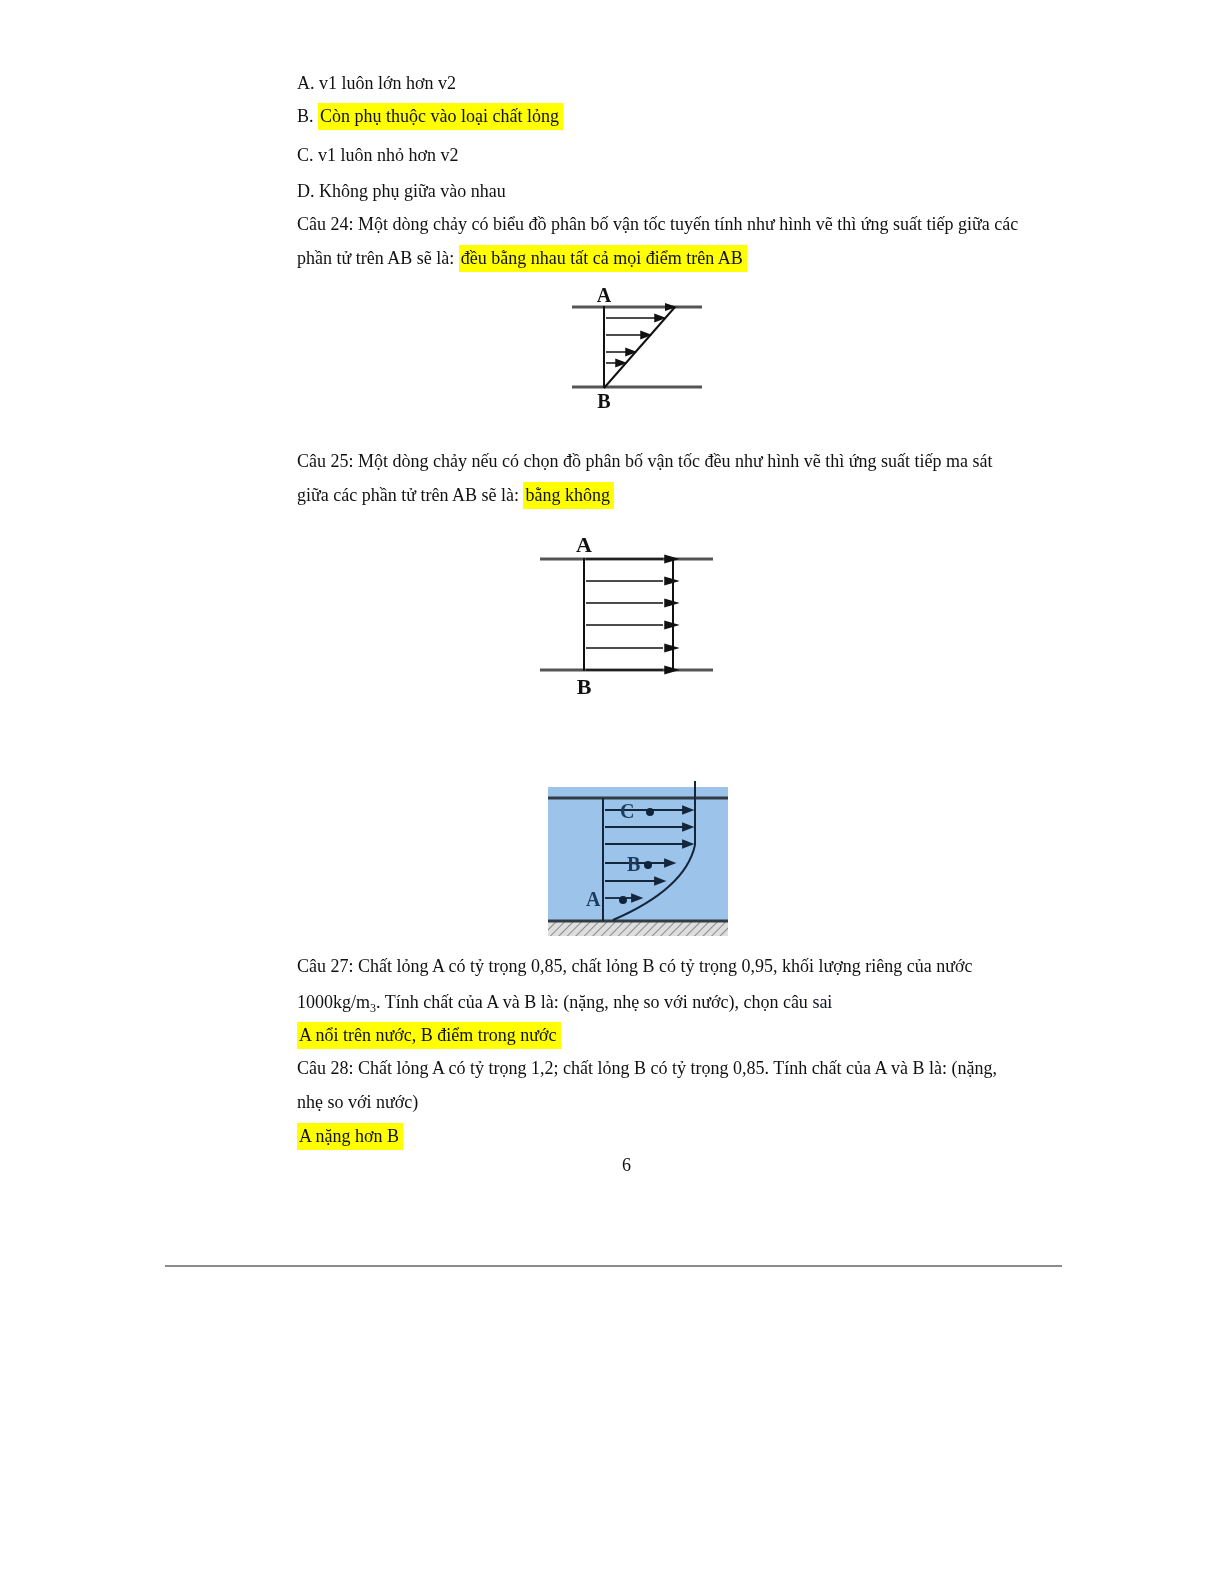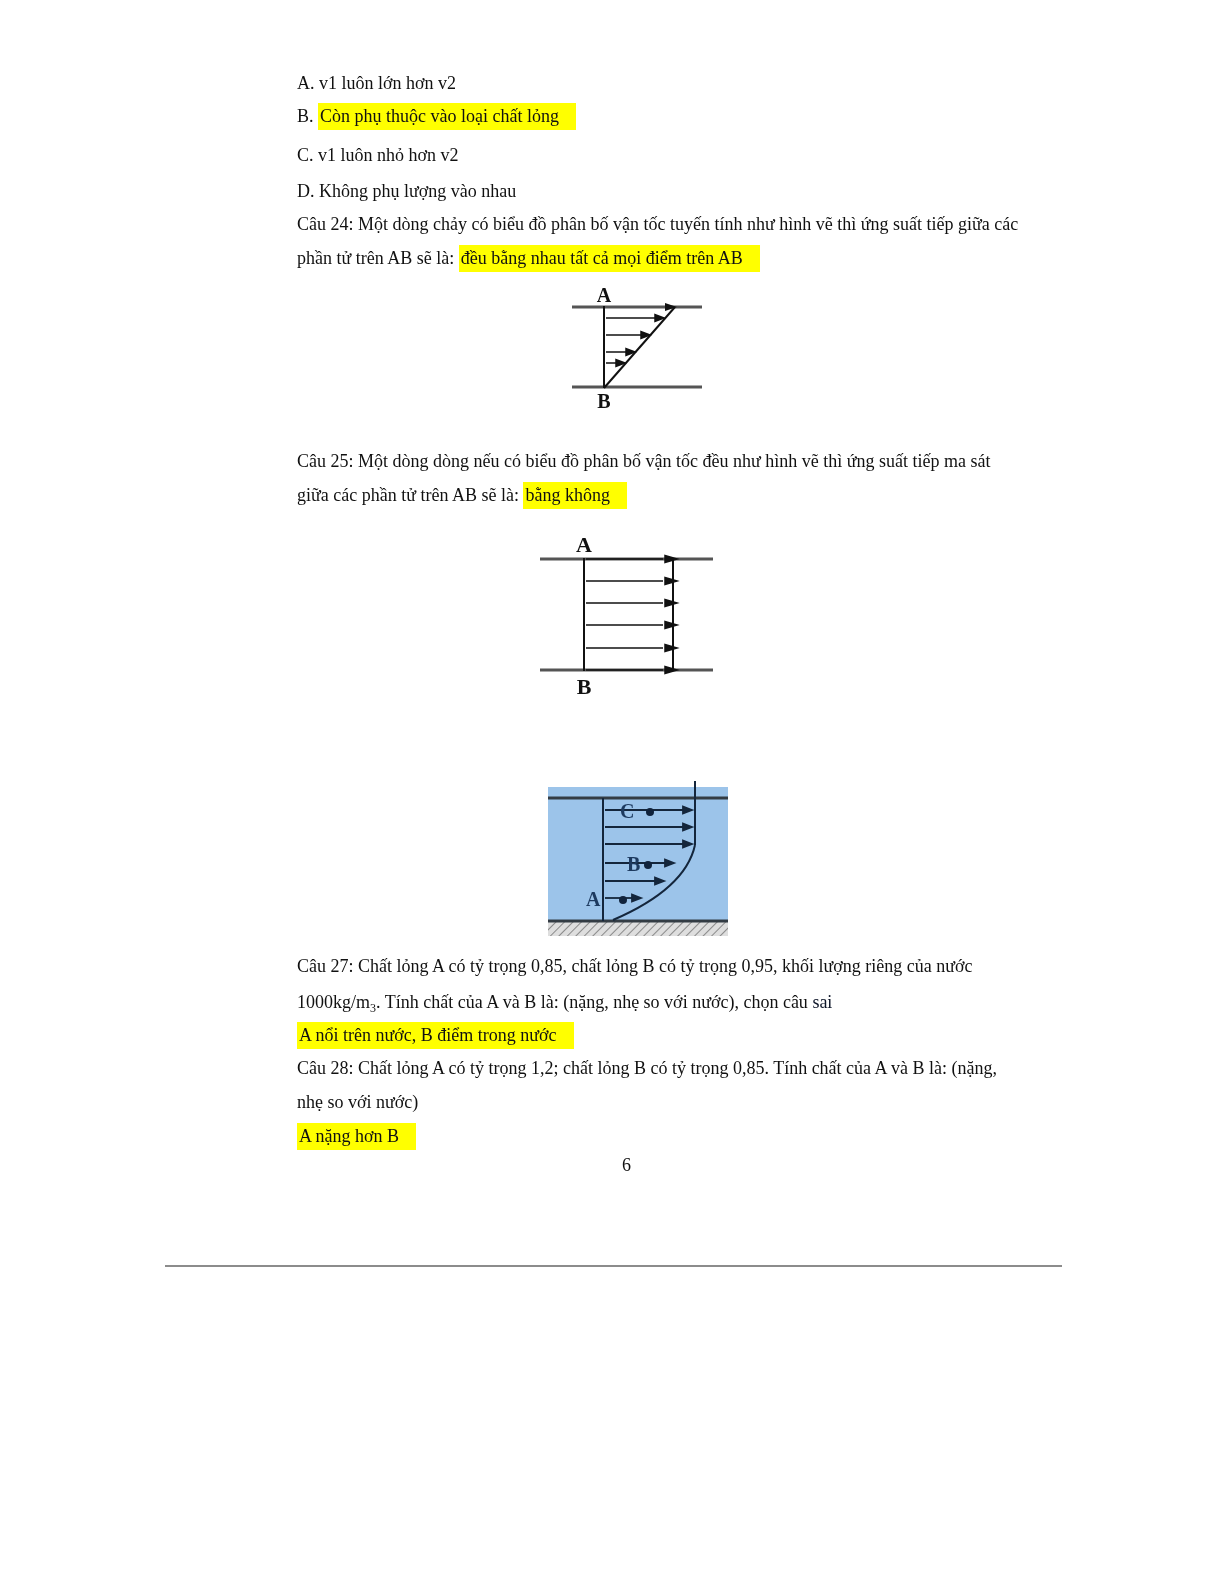--- a/index.html
+++ b/index.html
@@ -15,21 +15,21 @@
   .tl{
     position:absolute;
     left:265px;
     font-size:18px;
     line-height:34px;
     white-space:nowrap;
     margin-left:32px;
   }
   .hl{
     background:#ffff00;
-    padding:3px 17px 4px 2px;
+    padding:3px 4px 4px 2px;
   }
   .red{color:#0f172a;}
   .sub3{font-size:12px;vertical-align:-4px;}
   .gbox{
     display:inline-block;
     width:12px;height:15px;
     border:1.5px solid #222222;
     vertical-align:-2px;
     background:#ffffff;
     margin:0 1px;
@@ -54,21 +54,21 @@
   }
 </style>
 </head>
 <body>
 
 <div class="page">
 
   <div class="tl" style="top:66px"><span>A. v1 luôn lớn hơn v2</span></div>
   <div class="tl" style="top:99px"><span>B. </span><span class="hl">Còn phụ thuộc vào loại chất lỏng</span></div>
   <div class="tl" style="top:138px"><span>C. v1 luôn nhỏ hơn v2</span></div>
-  <div class="tl" style="top:174px"><span>D. Không phụ lượng vào nhau</span></div>
+  <div class="tl" style="top:174px"><span>D. Không phụ giữa vào nhau</span></div>
 
   <div class="tl" style="top:207px"><span>Câu 24: Một dòng chảy có biểu đồ phân bố vận tốc tuyến tính như hình vẽ thì ứng suất tiếp giữa các</span></div>
   <div class="tl" style="top:241px"><span>phần tử trên AB sẽ là: </span><span class="hl">đều bằng nhau tất cả mọi điểm trên AB</span></div>
 
   <svg class="diagram" style="left:556px;top:282px" width="160" height="132" viewBox="0 0 160 132">
     <text x="48" y="20" text-anchor="middle" font-size="20" font-weight="bold" fill="#111">A</text>
     <line x1="16" y1="25" x2="146" y2="25" stroke="#555" stroke-width="3"></line>
     <line x1="16" y1="105" x2="146" y2="105" stroke="#555" stroke-width="3"></line>
     <line x1="48" y1="24" x2="48" y2="106" stroke="#111" stroke-width="2"></line>
     <line x1="48" y1="106" x2="119" y2="25" stroke="#111" stroke-width="2"></line>
@@ -79,21 +79,21 @@
       <line x1="50" y1="53" x2="86" y2="53"></line>
         <polygon points="94,53 85,49.5 85,56.5"></polygon>
       <line x1="50" y1="70" x2="71" y2="70"></line>
         <polygon points="79,70 70,66.5 70,73.5"></polygon>
       <line x1="50" y1="81" x2="61" y2="81"></line>
         <polygon points="69,81 60,77.5 60,84.5"></polygon>
     </g>
     <text x="48" y="126" text-anchor="middle" font-size="20" font-weight="bold" fill="#111">B</text>
   </svg>
 
-  <div class="tl" style="top:444px"><span>Câu 25: Một dòng dòng nếu có biểu đồ phân bố vận tốc đều như hình vẽ thì ứng suất tiếp ma sát</span></div>
+  <div class="tl" style="top:444px"><span>Câu 25: Một dòng chảy nếu có chọn đồ phân bố vận tốc đều như hình vẽ thì ứng suất tiếp ma sát</span></div>
   <div class="tl" style="top:478px"><span>giữa các phần tử trên AB sẽ là: </span><span class="hl">bằng không</span></div>
 
   <svg class="diagram" style="left:535px;top:528px" width="185" height="170" viewBox="0 0 185 170">
     <text x="49" y="24" text-anchor="middle" font-size="22" font-weight="bold" fill="#111">A</text>
     <line x1="5" y1="31" x2="178" y2="31" stroke="#555" stroke-width="3"></line>
     <line x1="5" y1="142" x2="178" y2="142" stroke="#555" stroke-width="3"></line>
     <line x1="49" y1="30" x2="49" y2="143" stroke="#111" stroke-width="2"></line>
     <line x1="138" y1="30" x2="138" y2="143" stroke="#111" stroke-width="2"></line>
     <g stroke="#111" stroke-width="1.5" fill="#111">
       <line x1="51" y1="31" x2="128" y2="31"></line>

